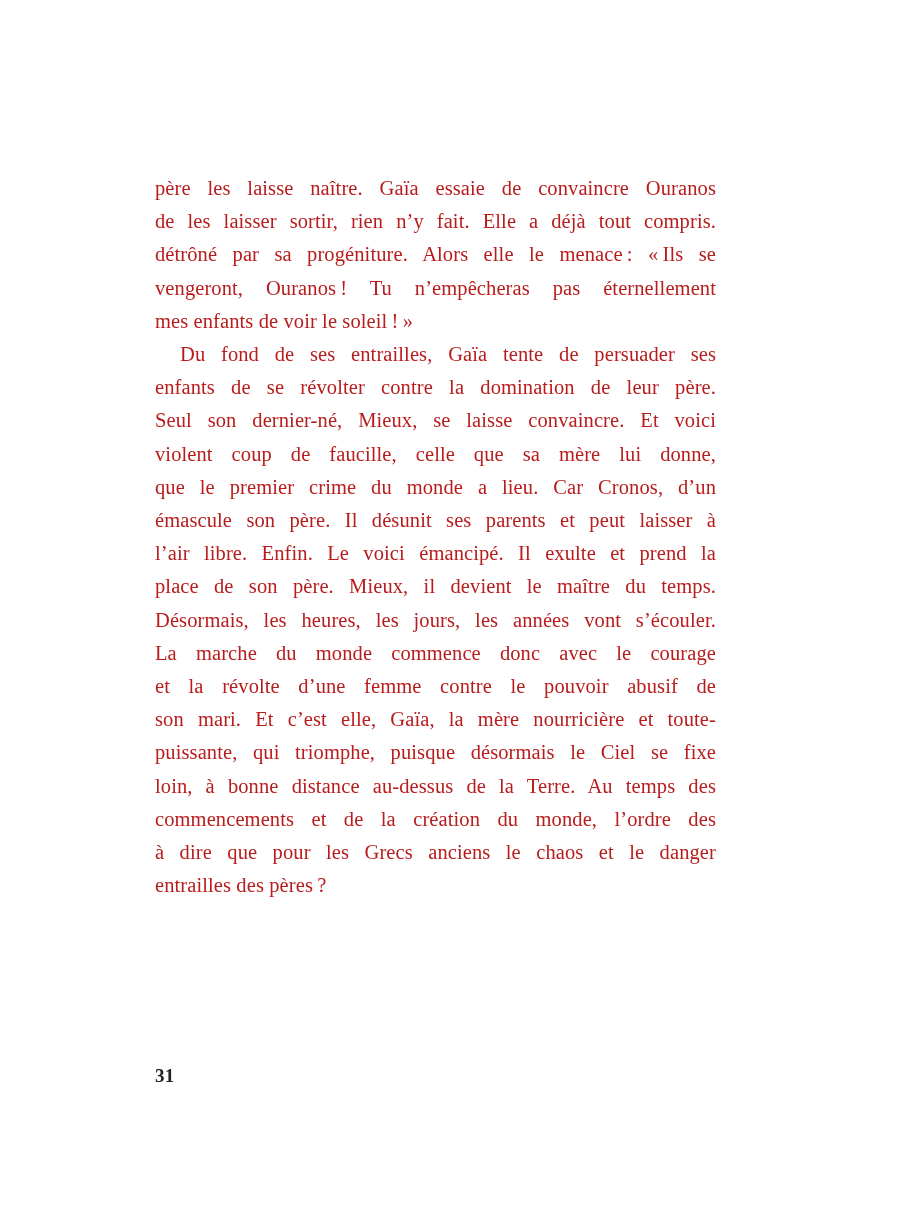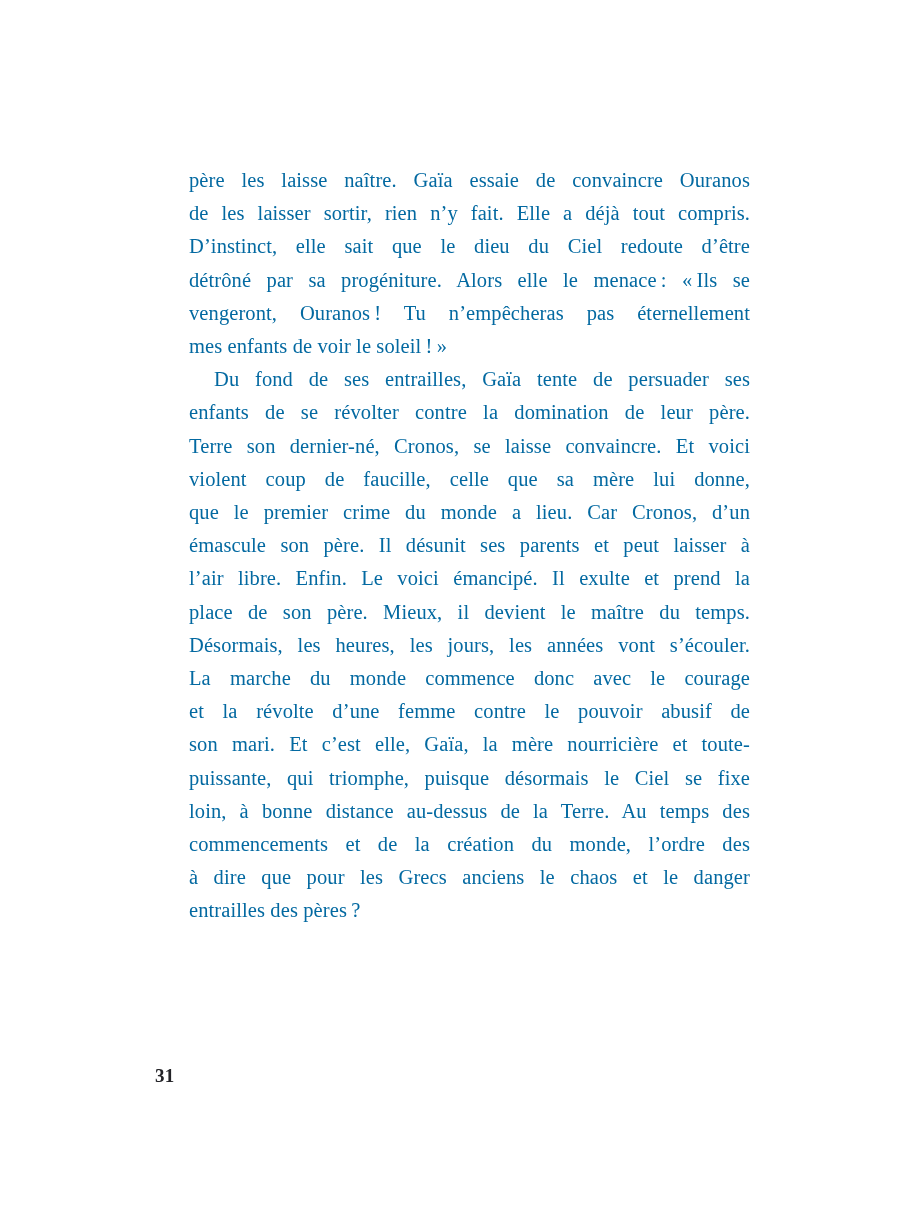--- a/index.html
+++ b/index.html
@@ -11,27 +11,26 @@
     position: relative;
     width: 900px;
     height: 1231px;
     background: #ffffff;
     overflow: hidden;
     font-family: "Liberation Serif", "DejaVu Serif", serif;
   }
   .text-block {
     position: absolute;
     left: 155px;
-    top: 164px;
+    top: 172px;
     width: 561px;
-    color: #0369a1;
+    color: #b91c1c;
     font-size: 20.5px;
     line-height: 33.2px;
     letter-spacing: 0.1px;
-    margin-left: 34px;
   }
   .paragraph {
     margin: 0;
     padding: 0;
   }
   .line {
     white-space: normal;
     text-align: left;
   }
   .line.justify {
@@ -54,29 +53,28 @@
   }
 </style>
 </head>
 <body>
 
 <div class="page">
   <div class="text-block">
       <div class="paragraph">
         <div class="line justify">père les laisse naître. Gaïa essaie de convaincre Ouranos</div>
         <div class="line justify">de les laisser sortir, rien n’y fait. Elle a déjà tout compris.</div>
-        <div class="line justify">D’instinct, elle sait que le dieu du Ciel redoute d’être</div>
         <div class="line justify">détrôné par sa progéniture. Alors elle le menace : « Ils se</div>
         <div class="line justify">vengeront, Ouranos ! Tu n’empêcheras pas éternellement</div>
         <div class="line">mes enfants de voir le soleil ! »</div>
       </div>
       <div class="paragraph">
         <div class="line justify indent">Du fond de ses entrailles, Gaïa tente de persuader ses</div>
         <div class="line justify">enfants de se révolter contre la domination de leur père.</div>
-        <div class="line justify">Terre son dernier-né, Cronos, se laisse convaincre. Et voici</div>
+        <div class="line justify">Seul son dernier-né, Mieux, se laisse convaincre. Et voici</div>
         <div class="line justify">violent coup de faucille, celle que sa mère lui donne,</div>
         <div class="line justify">que le premier crime du monde a lieu. Car Cronos, d’un</div>
         <div class="line justify">émascule son père. Il désunit ses parents et peut laisser à</div>
         <div class="line justify">l’air libre. Enfin. Le voici émancipé. Il exulte et prend la</div>
         <div class="line justify">place de son père. Mieux, il devient le maître du temps.</div>
         <div class="line justify">Désormais, les heures, les jours, les années vont s’écouler.</div>
         <div class="line justify">La marche du monde commence donc avec le courage</div>
         <div class="line justify">et la révolte d’une femme contre le pouvoir abusif de</div>
         <div class="line justify">son mari. Et c’est elle, Gaïa, la mère nourricière et toute-</div>
         <div class="line justify">puissante, qui triomphe, puisque désormais le Ciel se fixe</div>

